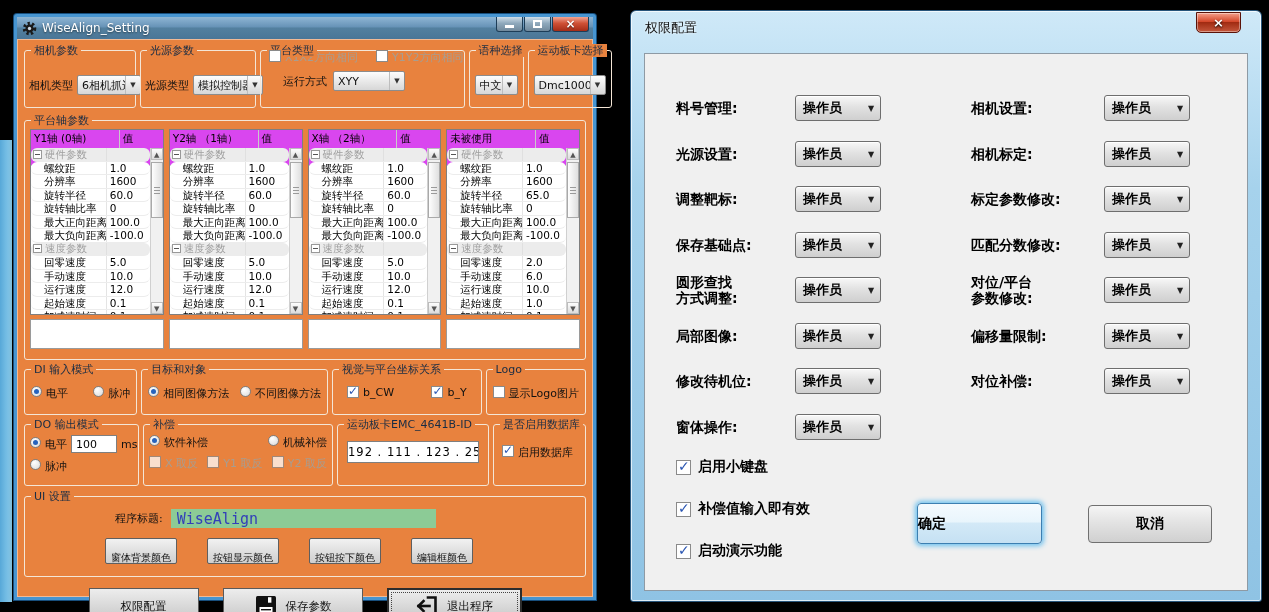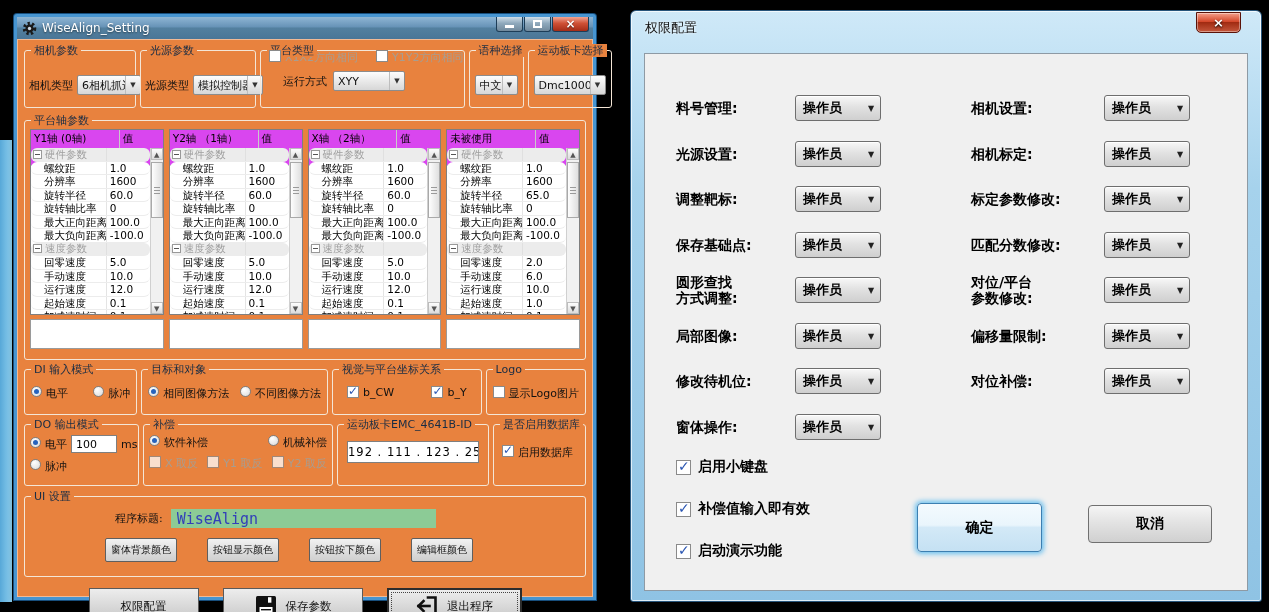--- a/index.html
+++ b/index.html
@@ -106,21 +106,21 @@
   .ip-input { display:block; width:132px; height:22px; margin:16px auto 0 auto; border:1px solid #7f7f7f;
               font-size:11.5px; text-align:center; letter-spacing:1px; font-family:"DejaVu Sans",sans-serif; }
   .db-line { display:flex; align-items:center; gap:4px; padding-left:8px; margin-top:20px; }
 
   
   .g-ui { height:81px; margin-top:10px; }
   .ui-l1 { display:flex; align-items:center; gap:8px; margin:12px 0 0 90px; }
   .title-input { width:265px; height:19px; background:#8CCB96; border:none; color:#3340B8;
                  font-family:"DejaVu Sans Mono","Liberation Mono",monospace; font-size:15px; padding-left:6px; }
   .ui-l2 { display:flex; justify-content:space-between; margin:10px 112px 0 80px; }
-  .color-btn { height:24px; padding:4px 5px; font-size:10px; color:#111; border:1px solid #5f5f5f; border-radius:2px;
+  .color-btn { height:24px; padding:12px 5px; font-size:10px; color:#111; border:1px solid #5f5f5f; border-radius:2px;
                background:linear-gradient(180deg,#f2f2f2,#dcdcdc 60%,#cfcfcf); cursor:pointer; white-space:nowrap; }
 
   
   .row-bot { display:flex; justify-content:center; align-items:center; gap:24px; margin-top:11px; }
   .big-btn { height:37px; border:1px solid #5a5a5a; background:linear-gradient(180deg,#ededed,#d4d4d4 60%,#c6c6c6);
              display:flex; align-items:center; justify-content:center; gap:8px; font-size:11.5px; color:#111; cursor:pointer; }
   .btn-perm { width:110px; } .btn-save { width:140px; } 
   .btn-exit { width:135px; border:2px solid #2d2d2d; outline:1px dotted #444; outline-offset:-5px; }
   .big-btn svg { flex:0 0 auto; }
 
@@ -143,24 +143,24 @@
   .perm-dd { position:absolute; top:2px; width:86px; height:26px; border:1px solid #6e6e6e; border-radius:3px;
              background:linear-gradient(180deg,#f8f8f8,#e2e2e2 45%,#cfcfcf);
              box-shadow:inset 0 1px 0 #fff; display:flex; align-items:center; cursor:pointer; }
   .pd-1 { left:150px; } .pd-2 { left:459px; }
   .perm-dd .dd-text { flex:1; font-size:13px; font-weight:bold; padding-left:7px; color:#000; }
   .perm-dd .dd-arrow { width:18px; font-size:8px; color:#222; text-align:center; }
   .r-check { position:absolute; left:31px; height:22px; display:flex; align-items:center; gap:7px; }
   .r-check .cb { width:15px; height:15px; }
   .r-check .cb .tick { font-size:14px; top:-3px; left:1px; }
   .r-check .r-cb-label { font-size:14px; font-weight:bold; color:#000; }
-  .ok-btn { position:absolute; left:272px; top:449px; width:125px; height:49px; border:1px solid #3c7fb1; border-radius:4px;
+  .ok-btn { position:absolute; left:272px; top:449px; width:125px; height:41px; border:1px solid #3c7fb1; border-radius:4px;
             background:linear-gradient(180deg,#f4fafe,#e9f5fc 45%,#d3e9f7 50%,#c5e1f3);
             font-size:14px; font-weight:bold; color:#000; box-shadow:0 0 5px 2px #6cc1ef; cursor:pointer;
-            display:flex; align-items:center; justify-content:center; font-family:inherit; }
+            display:flex; align-items:center; font-family:inherit; }
   .cancel-btn { position:absolute; left:443px; top:451px; width:124px; height:38px; border:1px solid #707070; border-radius:4px;
             background:linear-gradient(180deg,#f5f5f5,#e3e3e3 45%,#d0d0d0);
             font-size:14px; font-weight:bold; color:#000; cursor:pointer;
             display:flex; align-items:center; justify-content:center; font-family:inherit; }
 </style>
 </head>
 <body>
 
 <div class="stage">
   <div class="bg-strip"></div>

